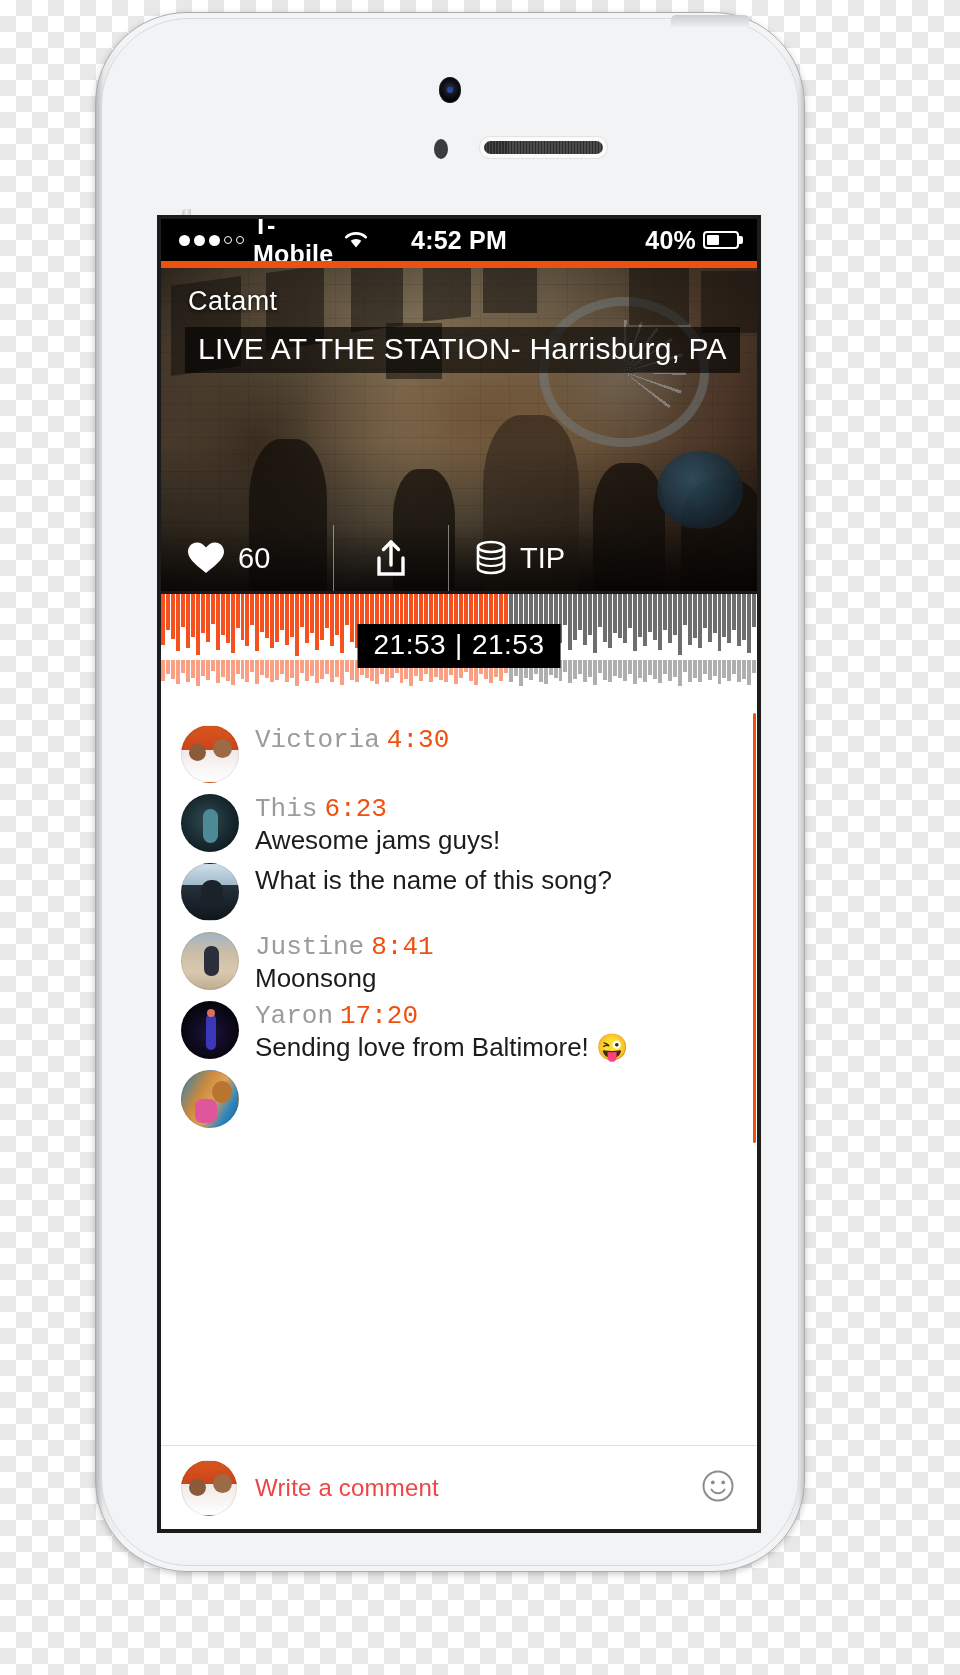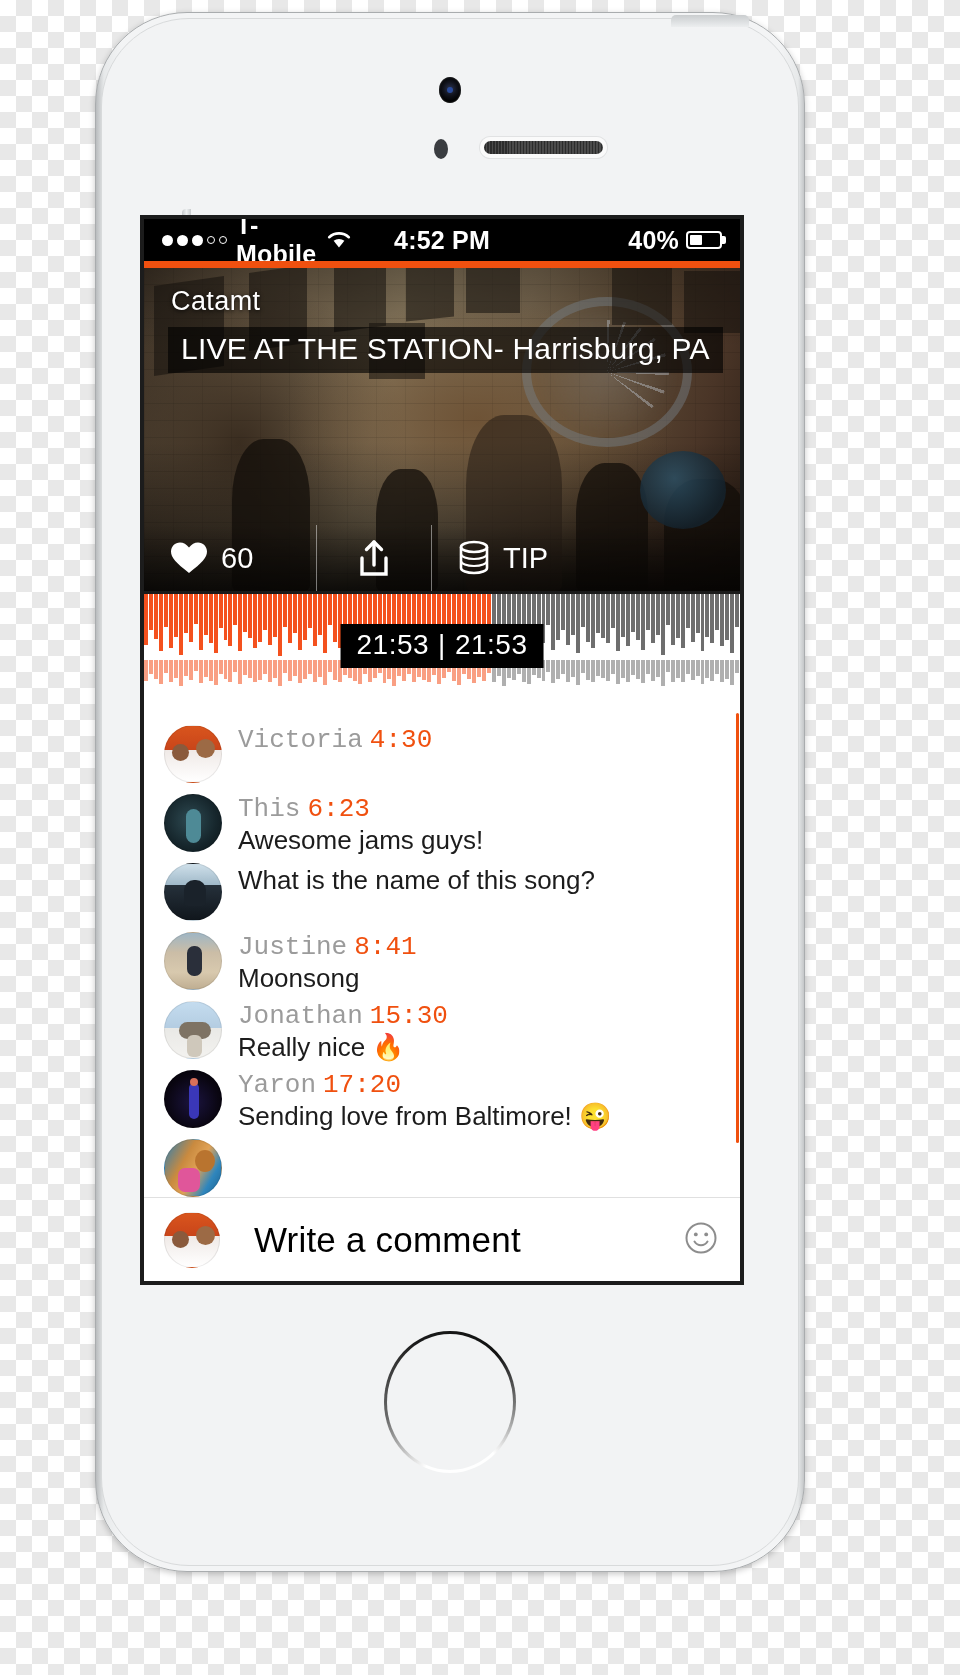--- a/index.html
+++ b/index.html
@@ -91,22 +91,22 @@
     background-image:
       linear-gradient(#f2f3f4,#f2f3f4),
       conic-gradient(from 200deg, #ffffff 0deg, #6a6a6a 55deg, #1a1a1a 130deg, #111 205deg, #7c7c7c 255deg, #ffffff 300deg, #ffffff 360deg);
     background-origin: border-box;
     background-clip: content-box, border-box;
   }
 
   
   .screen {
     position: absolute;
-    left: 140px; top: 215px;
-    width: 604px; height: 1070px;
+    left: 157px; top: 215px;
+    width: 604px; height: 1318px;
     background: #ffffff;
     border: 4px solid #1c1c1c;
     overflow: hidden;
     display: flex;
     flex-direction: column;
   }
 
   
   .statusbar {
     height: 42px;
@@ -303,24 +303,23 @@
     border-top: 1px solid #e0e0e0;
     display: flex;
     align-items: center;
     gap: 18px;
     padding: 0 22px 0 20px;
     background: #fff;
   }
   .composer .avatar { width: 56px; height: 56px; flex: 0 0 56px; }
   .composer-input {
     flex: 1 1 auto;
-    font-size: 35px;
-    color: #000000;
+    font-size: 24px;
+    color: #ef4444;
     letter-spacing: .2px;
-    margin-left: 16px;
   }
   .smiley { flex: 0 0 auto; color: #8d8d8d; }
 
   
   .av-victoria { background: linear-gradient(to bottom,#d9551d 0%,#c9451a 42%,#efe9e6 42%,#ffffff 100%); }
   .av-victoria::before{content:"";position:absolute;left:7px;top:18px;width:17px;height:17px;border-radius:50%;background:#8a5a3c;}
   .av-victoria::after{content:"";position:absolute;left:31px;top:13px;width:19px;height:19px;border-radius:50%;background:#9c6a45;}
   .av-sammy { background: radial-gradient(circle at 45% 45%, #2e4a52 0%, #16262c 60%, #0b1316 100%); }
   .av-sammy::before{content:"";position:absolute;left:21px;top:14px;width:15px;height:34px;border-radius:8px;background:#4e8a96;}
   .av-riveira { background: linear-gradient(to bottom,#cfe0ea 0%,#9fb8c8 38%,#25303a 38%,#10161c 100%); }
@@ -1067,27 +1066,20 @@
         </div>
       </div>
       <div class="comment">
         <div class="avatar av-justine"></div>
         <div class="c-body">
           <div class="c-head"><span class="c-name">Justine</span><span class="c-time">8:41</span></div>
           <div class="c-text">Moonsong</div>
         </div>
       </div>
       <div class="comment">
-        <div class="avatar av-jonathan"></div>
-        <div class="c-body">
-          <div class="c-head"><span class="c-name">Jonathan</span><span class="c-time">15:30</span></div>
-          <div class="c-text">Really nice 🔥</div>
-        </div>
-      </div>
-      <div class="comment">
         <div class="avatar av-yaron"></div>
         <div class="c-body">
           <div class="c-head"><span class="c-name">Yaron</span><span class="c-time">17:20</span></div>
           <div class="c-text">Sending love from Baltimore! 😜</div>
         </div>
       </div>
       <div class="comment">
         <div class="avatar av-harley"></div>
       </div>
     </div>

